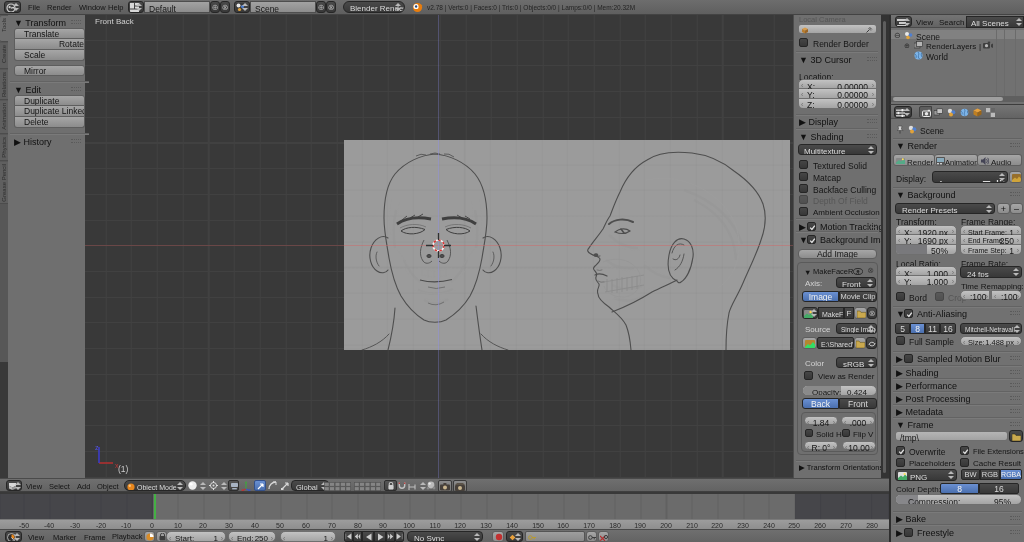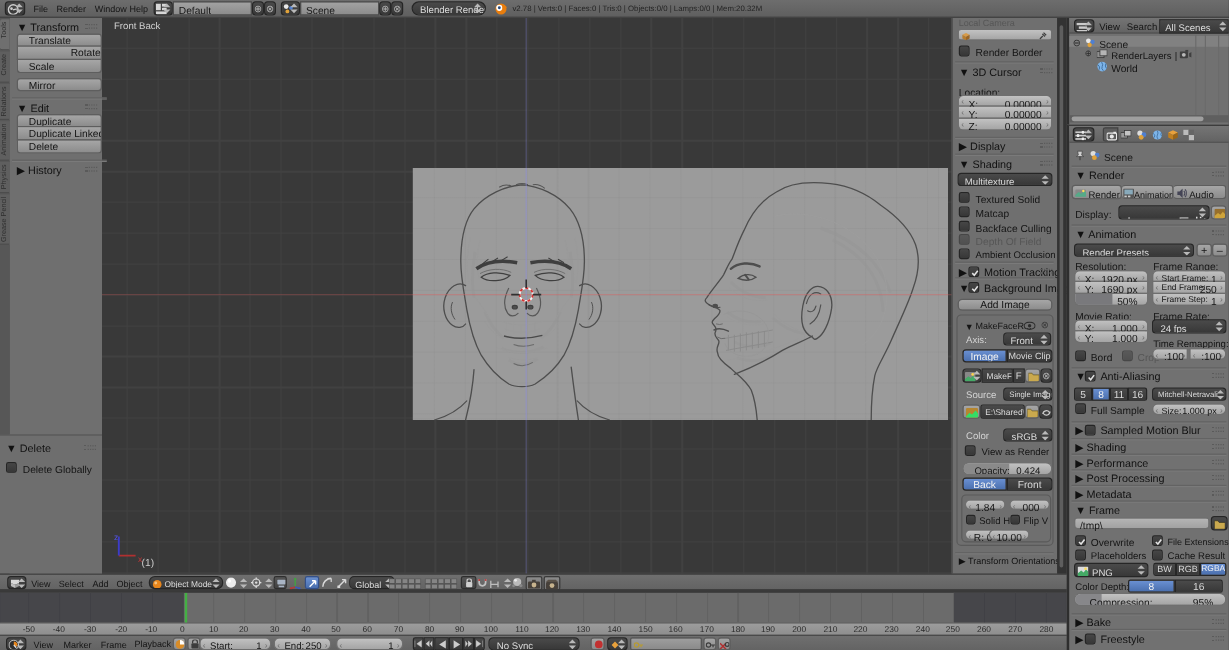--- a/index.html
+++ b/index.html
@@ -204,26 +204,20 @@
   <div class="sep" style="left:2px;top:66px;width:79px"></div>
   <div class="hd" style="left:6px;top:71px">▼ Edit</div>
       <div class="dots" style="right:4px;top:72px"></div>
   <div class="btn" style="left:6px;top:80px;width:71px;height:11px;border-radius:3px 3px 0 0;line-height:10px;text-align:left;padding-left:9px">Duplicate</div>
   <div class="btn" style="left:6px;top:91px;width:71px;height:11px;border-radius:0;border-top:0;line-height:10px;text-align:left;padding-left:9px">Duplicate Linked</div>
   <div class="btn" style="left:6px;top:102px;width:71px;height:11px;border-radius:0 0 3px 3px;border-top:0;line-height:10px;text-align:left;padding-left:9px">Delete</div>
   <div class="sep" style="left:2px;top:118px;width:79px"></div>
   <div class="hd" style="left:6px;top:123px">▶ History</div>
       <div class="dots" style="right:4px;top:124px"></div>
  </div>
- <div class="ab" id="opredo" style="left:0;top:347px;width:85px;height:116px;background:#6e6e6e;border-top:1px solid #575757">
-  <div class="hd" style="left:5px;top:7px">▼ Delete</div>
-      <div class="dots" style="right:5px;top:8px"></div>
-  <div class="chk" style="left:5px;top:22px"></div>
-      <div class="t" style="left:19px;top:24px">Delete Globally</div>
- </div>
 
  <div class="ab" id="npanel" style="left:793px;top:0;width:88px;height:463px;background:#6f6f6f;border-left:1px solid #4d4d4d">
   <div class="t gy" style="left:5px;top:1px;font-size:7.5px">Local Camera</div>
   <div class="pill" style="left:4px;top:9px;width:79px;height:10px;border-radius:3px">
         <svg width="8" height="8" style="position:absolute;left:2px;top:1px" viewBox="0 0 8 8">
           <path d="M1 3 4 1.4 7 3 4 4.6Z" fill="#d89b48"></path>
           <path d="M1 3v3l3 1.6V4.6Z" fill="#b77c2e"></path>
           <path d="M7 3v3L4 7.6V4.6Z" fill="#9a6526"></path>
         </svg>
         <svg width="7" height="7" style="position:absolute;right:3px;top:1px" viewBox="0 0 7 7">
@@ -377,21 +371,21 @@
           </div>
     <div class="chk" style="left:3px;top:16px;width:8px;height:8px"></div>
           <div class="t" style="left:14px;top:18px;font-size:8px">Solid H</div>
     <div class="chk" style="left:40px;top:16px;width:8px;height:8px"></div>
           <div class="t" style="left:51px;top:18px;font-size:8px">Flip V</div>
     <div class="pill" style="left:2px;top:28px;width:34px;height:9px">
             <span class="t" style="left:50%;transform:translateX(-50%);top:1.5px">R: 0°</span>
             <span class="ar" style="left:2px;top:1.5px">‹</span>
             <span class="ar" style="right:2px;top:1.5px">›</span>
           </div>
-    <div class="pill" style="left:22px;top:28px;width:34px;height:9px">
+    <div class="pill" style="left:40px;top:28px;width:34px;height:9px">
             <span class="t" style="left:50%;transform:translateX(-50%);top:1.5px">10.00</span>
             <span class="ar" style="left:2px;top:1.5px">‹</span>
             <span class="ar" style="right:2px;top:1.5px">›</span>
           </div>
    </div>
   </div>
   <div class="sep" style="left:2px;top:445px;width:82px"></div>
   <div class="hd" style="left:5px;top:449px;font-size:7.5px">▶ Transform Orientations</div>
  </div>
  <div class="ab" style="left:881px;top:0;width:8px;height:463px;background:#333"></div>
@@ -834,29 +828,29 @@
       <span class="t w" style="left:6px;top:7px;font-size:14px">Image Editor</span>
       <div class="ud" style="right:2px"></div>
     </div>
  <div class="btn" style="left:118px;top:66px;width:13px;height:12px">
       <svg width="9" height="8" style="position:absolute;left:1.5px;top:2px" viewBox="0 0 9 8">
         <rect x="0" y="0" width="9" height="8" rx="1" fill="#976f2c"></rect>
         <path d="M0 6 3 3.5 5 5 7 2.5 9 4.5V8H0Z" fill="#cfa43a"></path>
       </svg>
     </div>
  <div class="sep" style="left:2px;top:82px;width:129px"></div>
- <div class="hd" style="left:5px;top:86px">▼ Animation</div>
+ <div class="hd" style="left:5px;top:86px">▼ Background</div>
     <div class="dots" style="right:4px;top:87px"></div>
  <div class="dk" style="left:4px;top:98px;width:100px;height:11px">
       <span class="t w" style="left:6px;top:3px;font-size:8px">Render Presets</span>
       <div class="ud" style="right:2px"></div>
     </div>
  <div class="btn" style="left:106px;top:98px;width:13px;height:11px;line-height:10px;font-size:9px">+</div>
  <div class="btn" style="left:119px;top:98px;width:13px;height:11px;line-height:10px;font-size:9px">–</div>
- <div class="t" style="left:5px;top:113px">Resolution:</div>
+ <div class="t" style="left:5px;top:113px">Transform:</div>
  <div class="t" style="left:70px;top:113px">Frame Range:</div>
  <div class="pill" style="left:4px;top:120px;width:62px;height:10px;border-radius:5px 5px 0 0">
       <span class="t" style="left:8px;top:2.5px">X:</span>
       <span class="t" style="right:8px;top:2.5px">1920 px</span>
       <span class="ar" style="left:2px;top:2px">‹</span>
       <span class="ar" style="right:2px;top:2px">›</span>
     </div>
  <div class="pill" style="left:4px;top:130px;width:62px;height:10px;border-radius:0;border-top:0">
       <span class="t" style="left:8px;top:2px">Y:</span>
       <span class="t" style="right:8px;top:2px">1690 px</span>
@@ -878,21 +872,21 @@
       <span class="t" style="right:7px;top:2px">250</span>
       <span class="ar" style="left:2px;top:1.5px">‹</span>
       <span class="ar" style="right:2px;top:1.5px">›</span>
     </div>
  <div class="pill" style="left:69px;top:140px;width:62px;height:10px;border-radius:0 0 5px 5px;border-top:0">
       <span class="t" style="left:7px;top:2px;font-size:7px">Frame Step:</span>
       <span class="t" style="right:7px;top:2px">1</span>
       <span class="ar" style="left:2px;top:1.5px">‹</span>
       <span class="ar" style="right:2px;top:1.5px">›</span>
     </div>
- <div class="t" style="left:5px;top:155px">Movie Ratio:</div>
+ <div class="t" style="left:5px;top:155px">Local Ratio:</div>
  <div class="t" style="left:70px;top:155px">Frame Rate:</div>
  <div class="pill" style="left:4px;top:161px;width:62px;height:10px;border-radius:5px 5px 0 0">
       <span class="t" style="left:8px;top:2.5px">X:</span>
       <span class="t" style="right:8px;top:2.5px">1.000</span>
       <span class="ar" style="left:2px;top:2px">‹</span>
       <span class="ar" style="right:2px;top:2px">›</span>
     </div>
  <div class="pill" style="left:4px;top:171px;width:62px;height:10px;border-radius:0 0 5px 5px;border-top:0">
       <span class="t" style="left:8px;top:2px">Y:</span>
       <span class="t" style="right:8px;top:2px">1.000</span>
@@ -932,21 +926,21 @@
  <div class="dk" style="left:34px;top:218px;width:15px;height:11px;border-radius:0;text-align:center;line-height:10px">11</div>
  <div class="dk" style="left:49px;top:218px;width:16px;height:11px;border-radius:0 2px 2px 0;text-align:center;line-height:10px">16</div>
  <div class="dk" style="left:69px;top:218px;width:62px;height:11px">
       <span class="t w" style="left:4px;top:3px;font-size:6.5px">Mitchell-Netravali</span>
       <div class="ud" style="right:1px"></div>
     </div>
  <div class="chk" style="left:5px;top:231px"></div>
     <div class="t" style="left:18px;top:233px">Full Sample</div>
  <div class="pill" style="left:69px;top:231px;width:62px;height:10px">
       <span class="t" style="left:7px;top:2px;font-size:7.5px">Size:</span>
-      <span class="t" style="right:7px;top:2px;font-size:7.5px">1.000 px</span>
+      <span class="t" style="right:7px;top:2px;font-size:7.5px">1.488 px</span>
       <span class="ar" style="left:2px;top:1.5px">‹</span>
       <span class="ar" style="right:2px;top:1.5px">›</span>
     </div>
  <div class="sep" style="left:2px;top:246px;width:129px"></div>
  <div class="hd" style="left:5px;top:250px">▶</div>
     <div class="chk" style="left:13px;top:249px"></div>
     <div class="hd" style="left:26px;top:250px">Sampled Motion Blur</div>
     <div class="dots" style="right:4px;top:251px"></div>
  <div class="sep" style="left:2px;top:260px;width:129px"></div>
  <div class="hd" style="left:5px;top:264px">▶ Shading</div>

